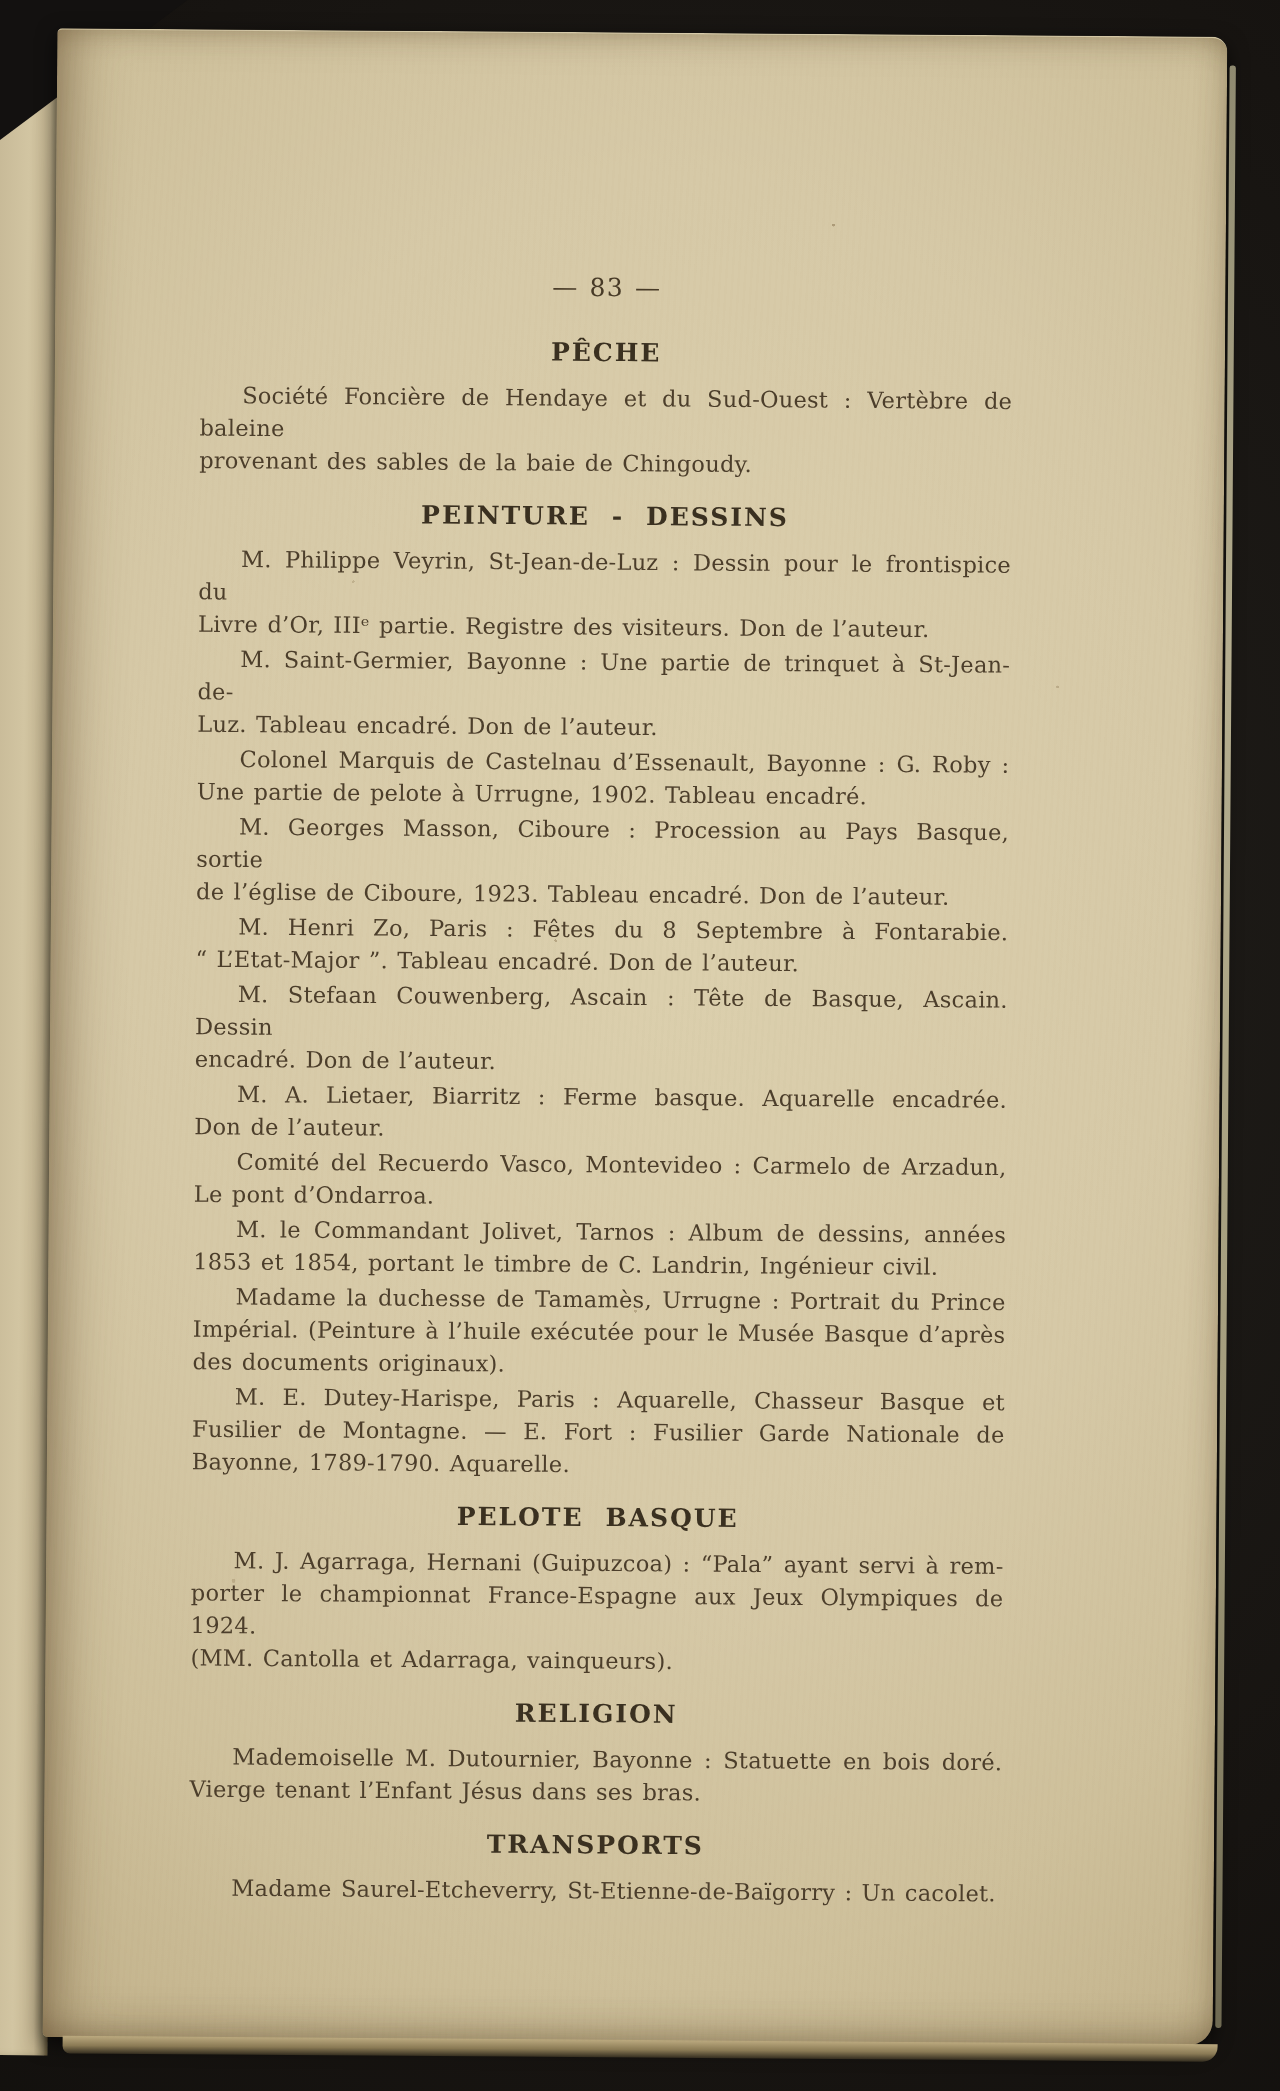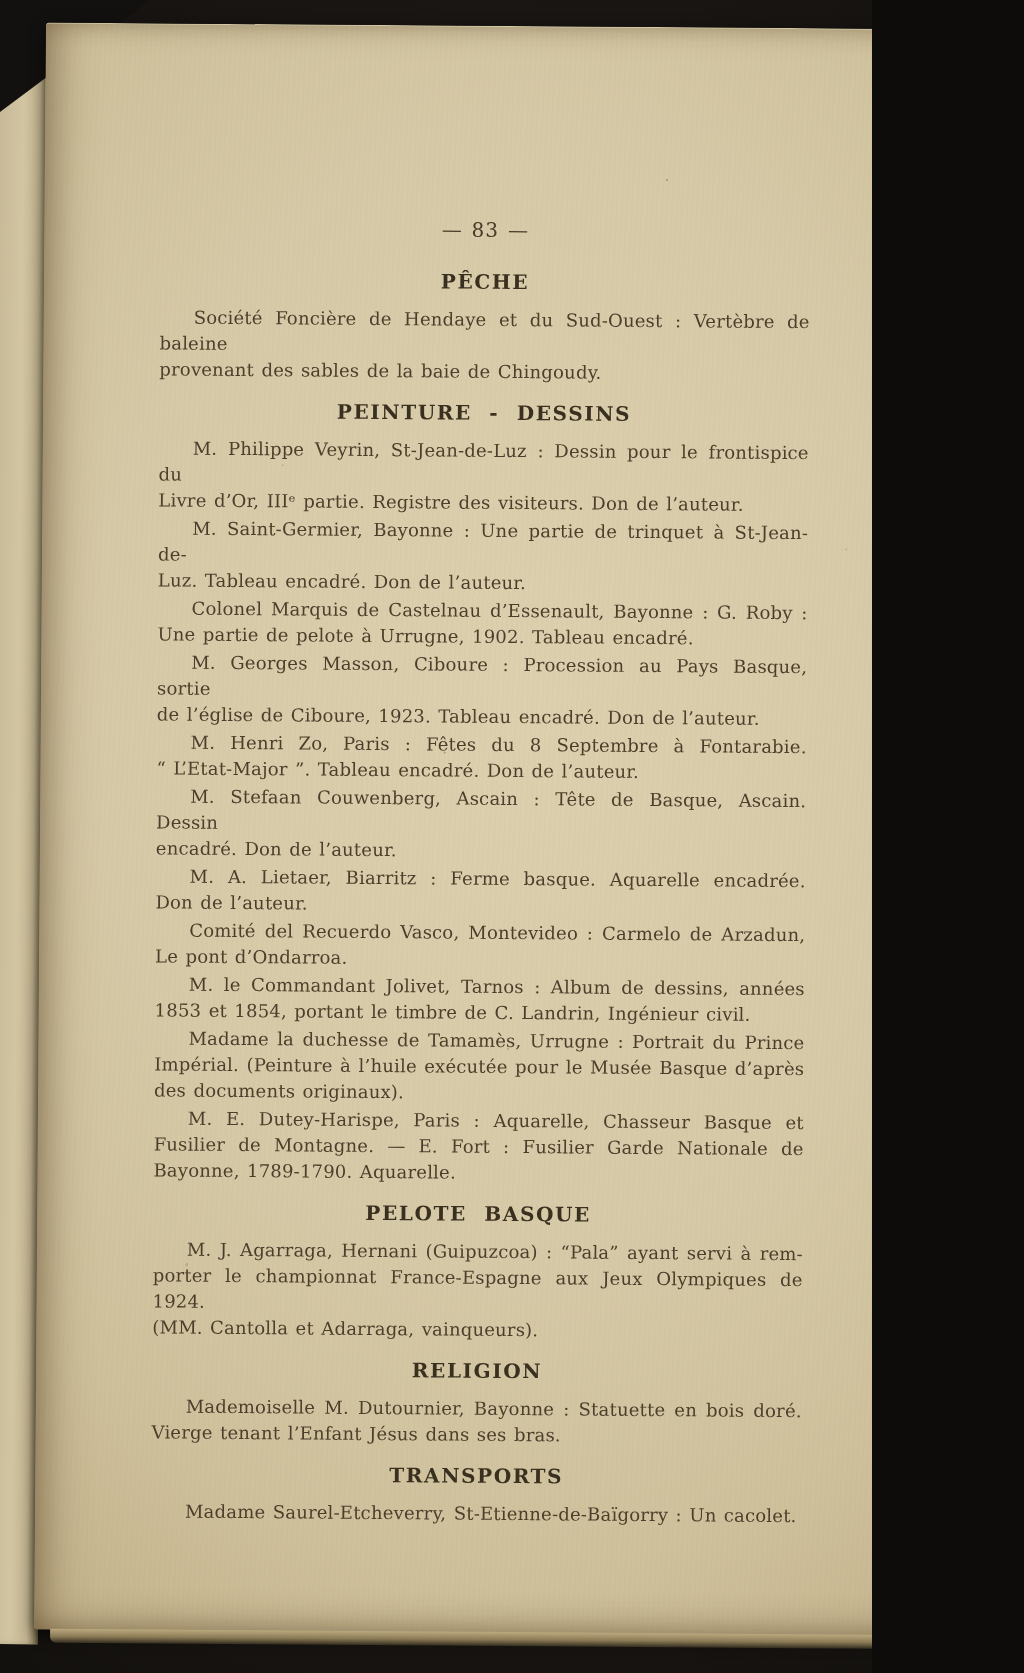--- a/index.html
+++ b/index.html
@@ -1,17 +1,17 @@
 <!DOCTYPE html>
 <html><head>
 <meta charset="utf-8">
 <style>
   html,body{margin:0;padding:0;background:#0d0c0a;}
   .scene{
-    position:relative;width:872px;height:1673px;overflow:hidden;
+    position:relative;width:1024px;height:1673px;overflow:hidden;
     background:radial-gradient(130% 95% at 55% 45%, #22201c 0%, #171411 55%, #0c0b09 100%);
     font-family:"DejaVu Serif","Liberation Serif",serif;
   }
   .left-sliver{
     position:absolute;left:-4px;top:30px;width:56px;height:1614px;
     transform:rotate(0.5deg);transform-origin:top left;
     background:linear-gradient(90deg,#c6b896 0%,#d2c5a2 50%,#c3b490 80%,#978b6b 94%,#6e6448 100%);
     box-shadow:inset -5px 0 7px -3px rgba(55,42,22,.55);
   }
   .top-wedge{

